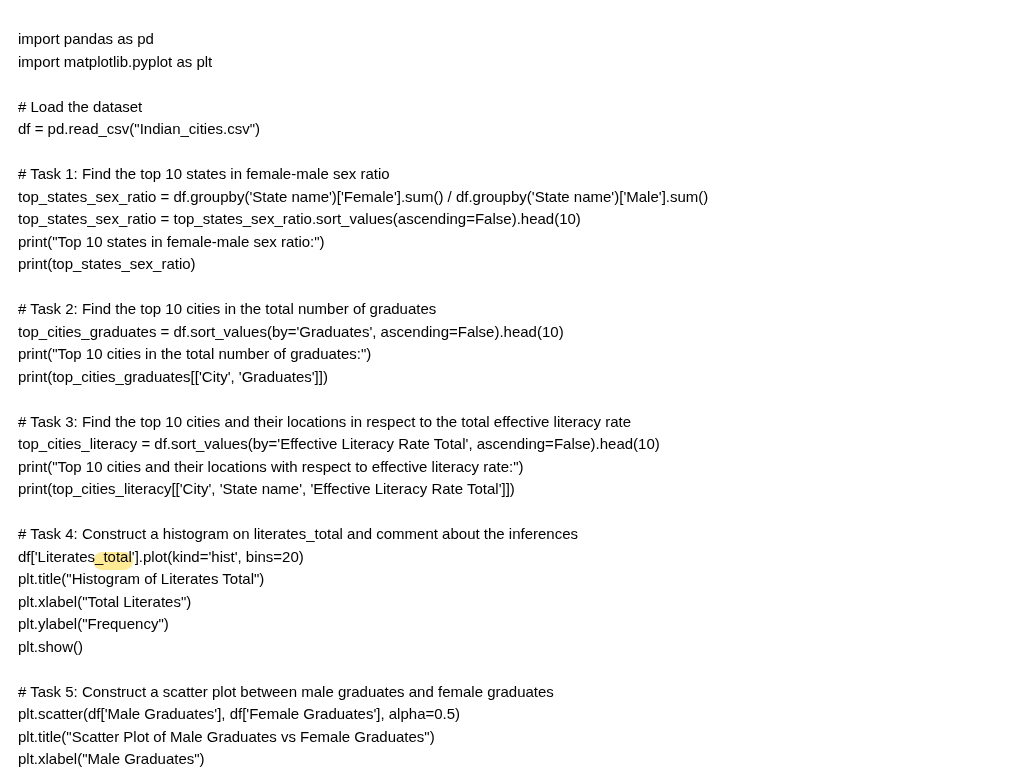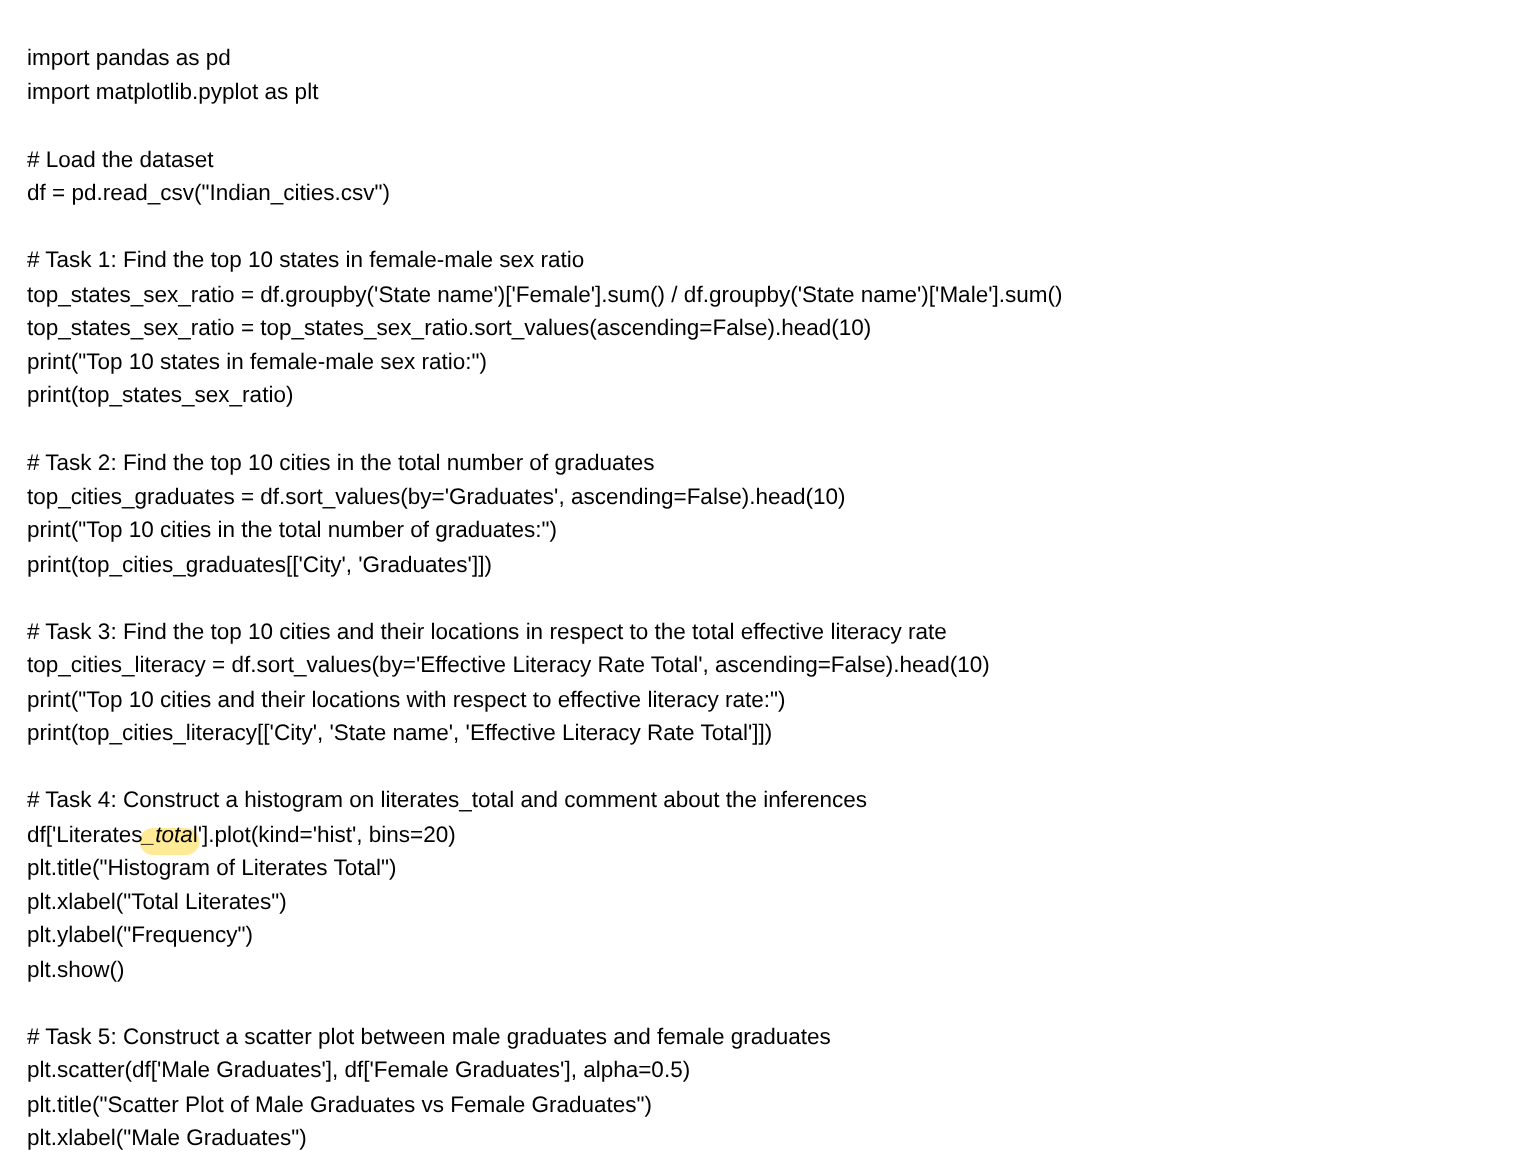--- a/index.html
+++ b/index.html
@@ -31,21 +31,20 @@
       display: inline-block;
       background: rgba(255, 220, 80, 0.6);
       border-radius: 10px;
       padding: 0 2px;
       position: absolute;
       z-index: -1;
     }
     .hl-wrap {
       position: relative;
       display: inline;
-      font-style: italic;
     }
     .hl-wrap .highlight {
       left: -2px;
       top: 4px;
       width: 40px;
       height: 18px;
     }
   </style>
 </head>
 <body>

